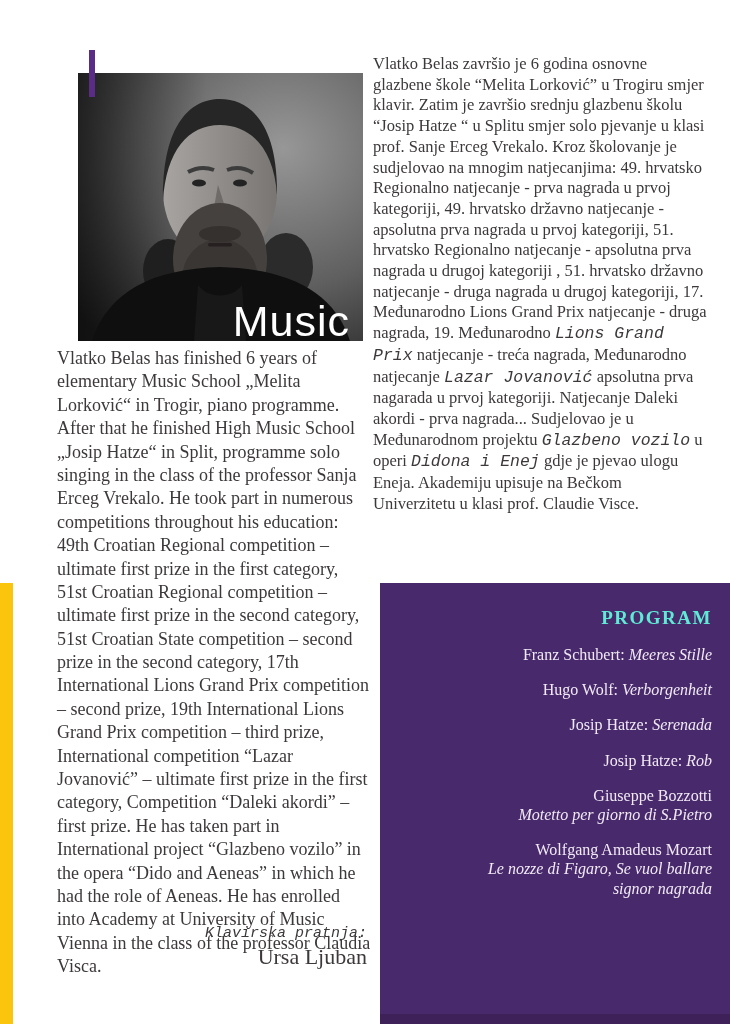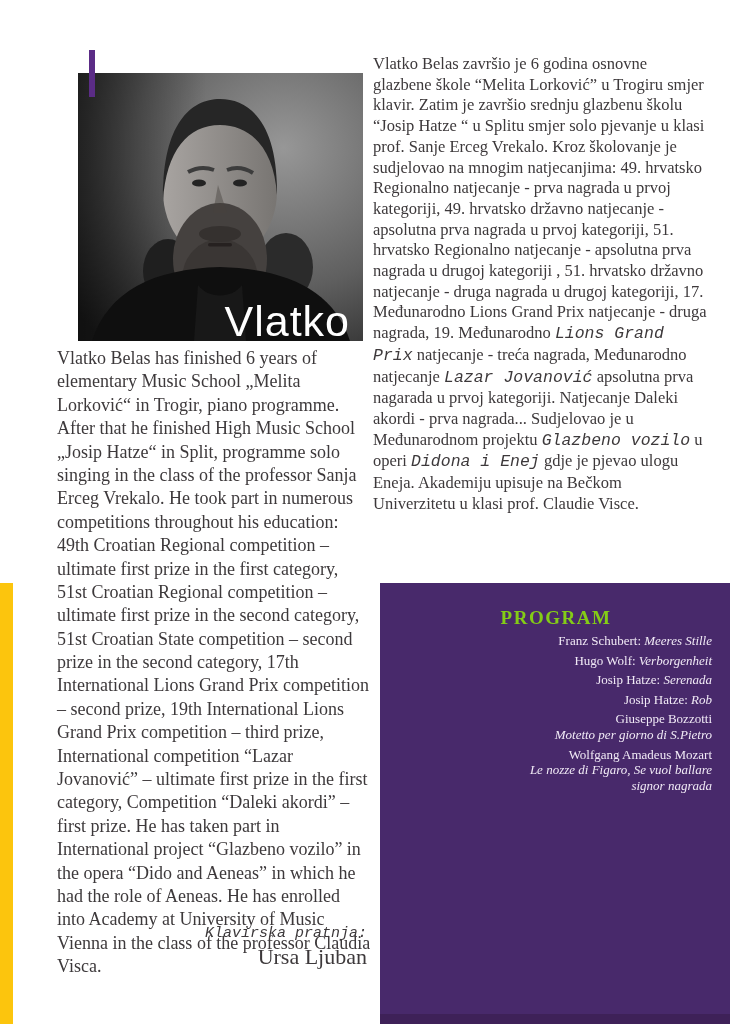--- a/index.html
+++ b/index.html
@@ -50,24 +50,24 @@
   .yellow-bar{
     position:absolute;left:0;top:583px;width:13px;height:441px;
     background:var(--yellow-bar);
   }
   .program-box{
     position:absolute;left:380px;top:583px;width:350px;height:441px;
     background:var(--program-purple);box-sizing:border-box;
     padding:24px 18px 0 20px;text-align:right;color:var(--program-text);
   }
   .program-title{
-    font-weight:bold;font-size:19px;letter-spacing:1.5px;color:#84cc16;text-align:center;
+    font-weight:bold;font-size:19px;letter-spacing:1.5px;color:#5eead4;
   }
   .program-item{
-    margin-top:4px;font-size:13px;line-height:1.2;
+    margin-top:16px;font-size:16px;line-height:1.2;
   }
   .program-item .work{font-style:italic;white-space:pre-line;}
   .program-item.stacked .composer{display:block;}
   .program-item.stacked .work{display:block;}
   .program-footer{
     position:absolute;left:0;bottom:0;width:100%;height:10px;
     background:var(--program-footer-purple);
   }
 </style>
 </head>
@@ -106,21 +106,21 @@
       <rect x="130" y="170" width="24" height="3.5" rx="1.75" fill="#262120"></rect>
       <path d="M140,112 L135,140 L149,140 Z" fill="rgba(70,66,62,0.45)"></path>
       <ellipse cx="121" cy="110" rx="7" ry="3.6" fill="#232323"></ellipse>
       <ellipse cx="162" cy="110" rx="7" ry="3.6" fill="#232323"></ellipse>
       <path d="M110,99 q13,-7 26,-2" stroke="#3c3c3c" stroke-width="4" fill="none"></path>
       <path d="M149,97 q13,-5 26,3" stroke="#3c3c3c" stroke-width="4" fill="none"></path>
       <path d="M85,128 C84,52 112,26 142,26 C173,26 200,52 199,122 C196,76 173,52 142,52 C110,52 88,78 85,128 Z" fill="#262626"></path>
       <path d="M14,268 C30,218 75,196 142,194 C210,196 256,218 272,268 Z" fill="#0f0f0f"></path>
       <path d="M120,212 C130,226 154,226 164,212 L168,268 L116,268 Z" fill="#181818"></path>
     </svg>
-    <div class="photo-name">Vlatko</div>
+    <div class="photo-name">Music</div>
   </div>
 
   <div class="bio bio-en"><span class="seg-b">Vlatko Belas</span><span> has finished 6 years of elementary Music School „Melita Lorković“ in Trogir, piano programme. After that he finished High Music School „Josip Hatze“ in Split, programme solo singing in the class of the professor Sanja Erceg Vrekalo. He took part in numerous competitions throughout his education: 49th Croatian Regional competition – ultimate first prize in the first category, 51st Croatian Regional competition – ultimate first prize in the second category, 51st Croatian State competition – second prize in the second category, 17th International Lions Grand Prix competition – second prize, 19th International Lions Grand Prix competition – third prize, International competition “Lazar Jovanović” – ultimate first prize in the first category, Competition “Daleki akordi” – first prize. He has taken part in International project “Glazbeno vozilo” in the opera “Dido and Aeneas” in which he had the role of Aeneas. He has enrolled into Academy at University of Music Vienna in the class of the professor Claudia Visca.</span></div>
 
   <div class="bio bio-hr"><span class="seg-b">Vlatko Belas</span><span> završio je 6 godina osnovne glazbene škole “Melita Lorković” u Trogiru smjer klavir. Zatim je završio srednju glazbenu školu “Josip Hatze “ u Splitu smjer solo pjevanje u klasi prof. Sanje Erceg Vrekalo. Kroz školovanje je sudjelovao na mnogim natjecanjima: 49. hrvatsko Regionalno natjecanje - prva nagrada u prvoj kategoriji, 49. hrvatsko državno natjecanje - apsolutna prva nagrada u prvoj kategoriji, 51. hrvatsko Regionalno natjecanje - apsolutna prva nagrada u drugoj kategoriji , 51. hrvatsko državno natjecanje - druga nagrada u drugoj kategoriji, 17. Međunarodno Lions Grand Prix natjecanje - druga nagrada, 19. Međunarodno </span><span class="seg-i">Lions Grand Prix</span><span> natjecanje - treća nagrada, Međunarodno natjecanje </span><span class="seg-i">Lazar Jovanović</span><span> apsolutna prva nagarada u prvoj kategoriji. Natjecanje Daleki akordi - prva nagrada... Sudjelovao je u Međunarodnom projektu </span><span class="seg-i">Glazbeno vozilo</span><span> u operi </span><span class="seg-i">Didona i Enej</span><span> gdje je pjevao ulogu Eneja. Akademiju upisuje na Bečkom Univerzitetu u klasi prof. Claudie Visce.</span></div>
 
   <div class="pianist">
     <div class="pianist-label">Klavirska pratnja:</div>
     <div class="pianist-name">Ursa Ljuban</div>
   </div>

